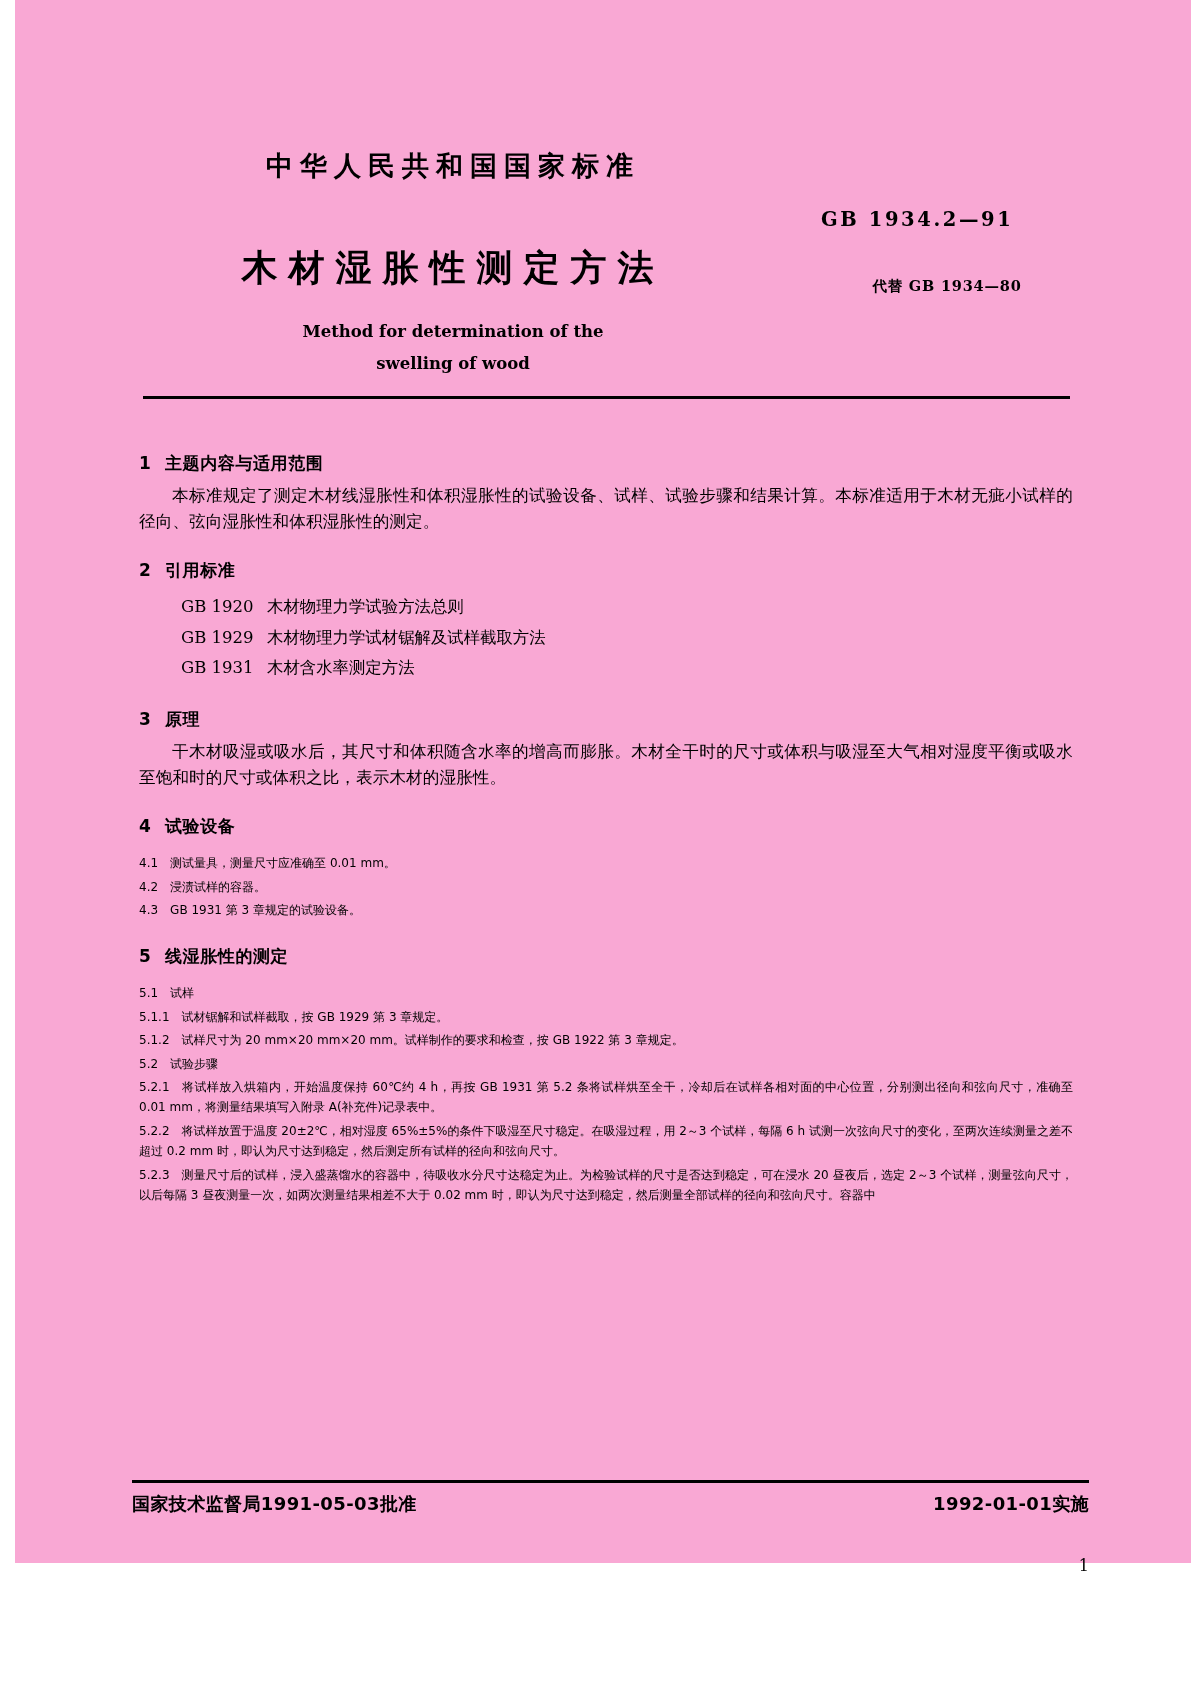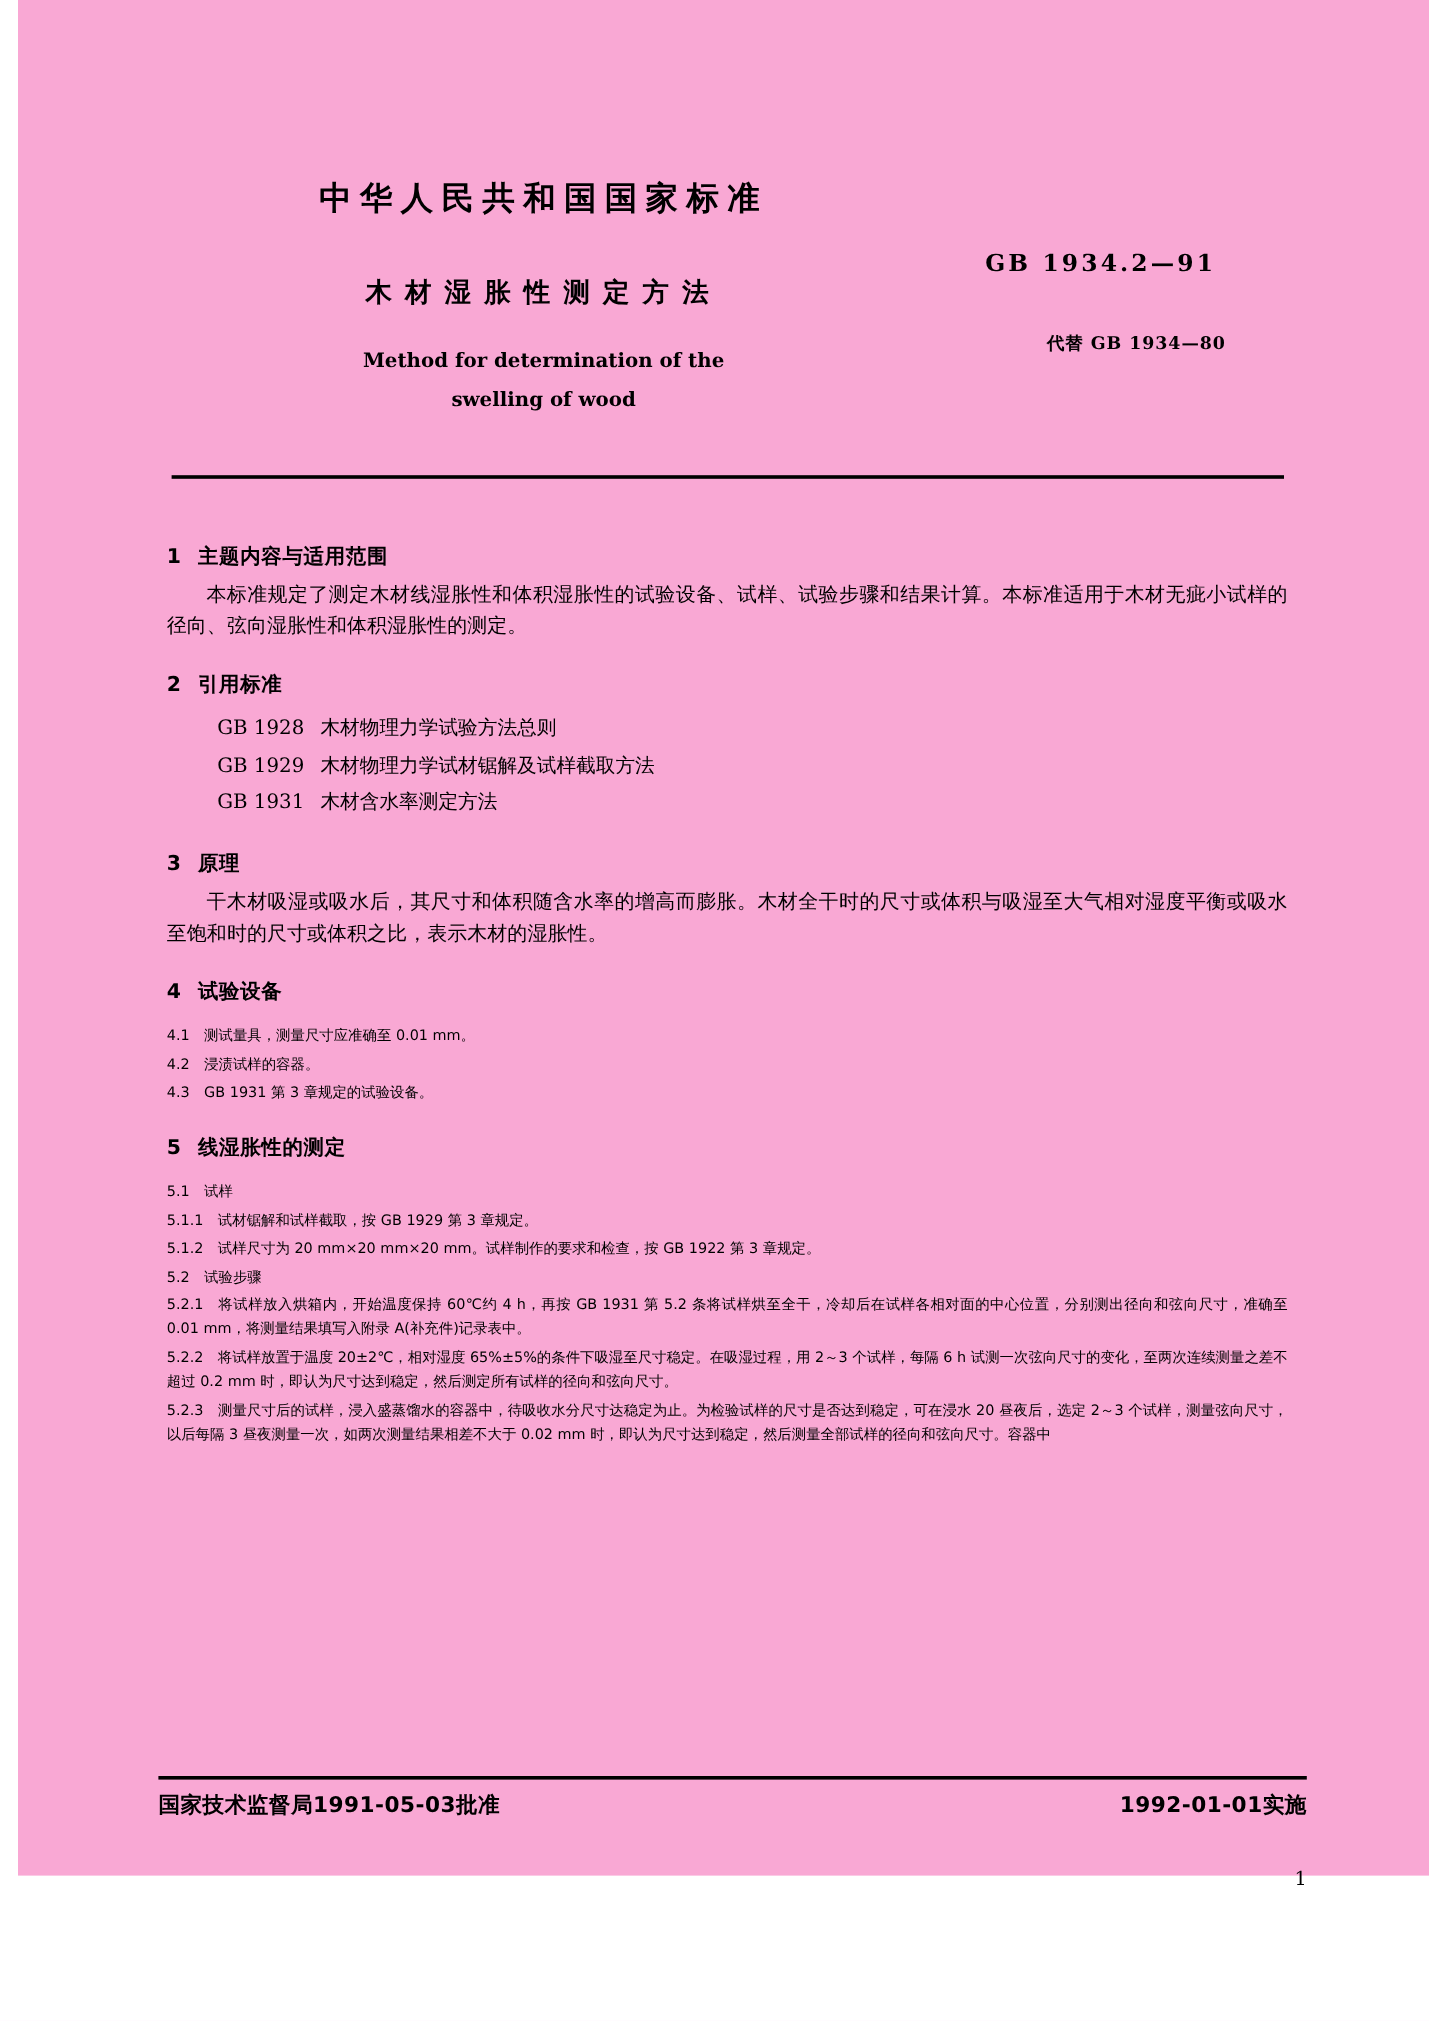--- a/index.html
+++ b/index.html
@@ -44,23 +44,23 @@
     font-family: "DejaVu Sans", "Liberation Sans", sans-serif;
     font-size: 27px;
     font-weight: bold;
     letter-spacing: 7px;
     line-height: 1.2;
     white-space: nowrap;
     color: #000;
   }
 
   .doc-title {
-    margin-top: 50px;
-    font-family: "DejaVu Sans", "Liberation Sans", sans-serif;
-    font-size: 22px;
+    margin-top: 64px;
+    font-family: "DejaVu Sans", "Liberation Sans", sans-serif;
+    font-size: 36px;
     font-weight: bold;
     letter-spacing: 11px;
     line-height: 1.2;
     white-space: nowrap;
     color: #000;
   }
 
   .doc-title-en {
     margin-top: 26px;
     font-family: "DejaVu Serif", "Liberation Serif", serif;
@@ -257,21 +257,21 @@
     <div class="sec-head">
       <span class="num">1</span><span>主题内容与适用范围</span>
     </div>
     <p class="para indent">本标准规定了测定木材线湿胀性和体积湿胀性的试验设备、试样、试验步骤和结果计算。本标准适用于木材无疵小试样的径向、弦向湿胀性和体积湿胀性的测定。</p>
 
     <div class="sec-head">
       <span class="num">2</span><span>引用标准</span>
     </div>
     <ul class="ref-list">
       <li>
-        <span class="ref-code">GB 1928</span><span class="ref-name">木材物理力学试验方法总则</span>
+        <span class="ref-code">GB 1920</span><span class="ref-name">木材物理力学试验方法总则</span>
       </li>
       <li>
         <span class="ref-code">GB 1929</span><span class="ref-name">木材物理力学试材锯解及试样截取方法</span>
       </li>
       <li>
         <span class="ref-code">GB 1931</span><span class="ref-name">木材含水率测定方法</span>
       </li>
     </ul>
 
     <div class="sec-head">

